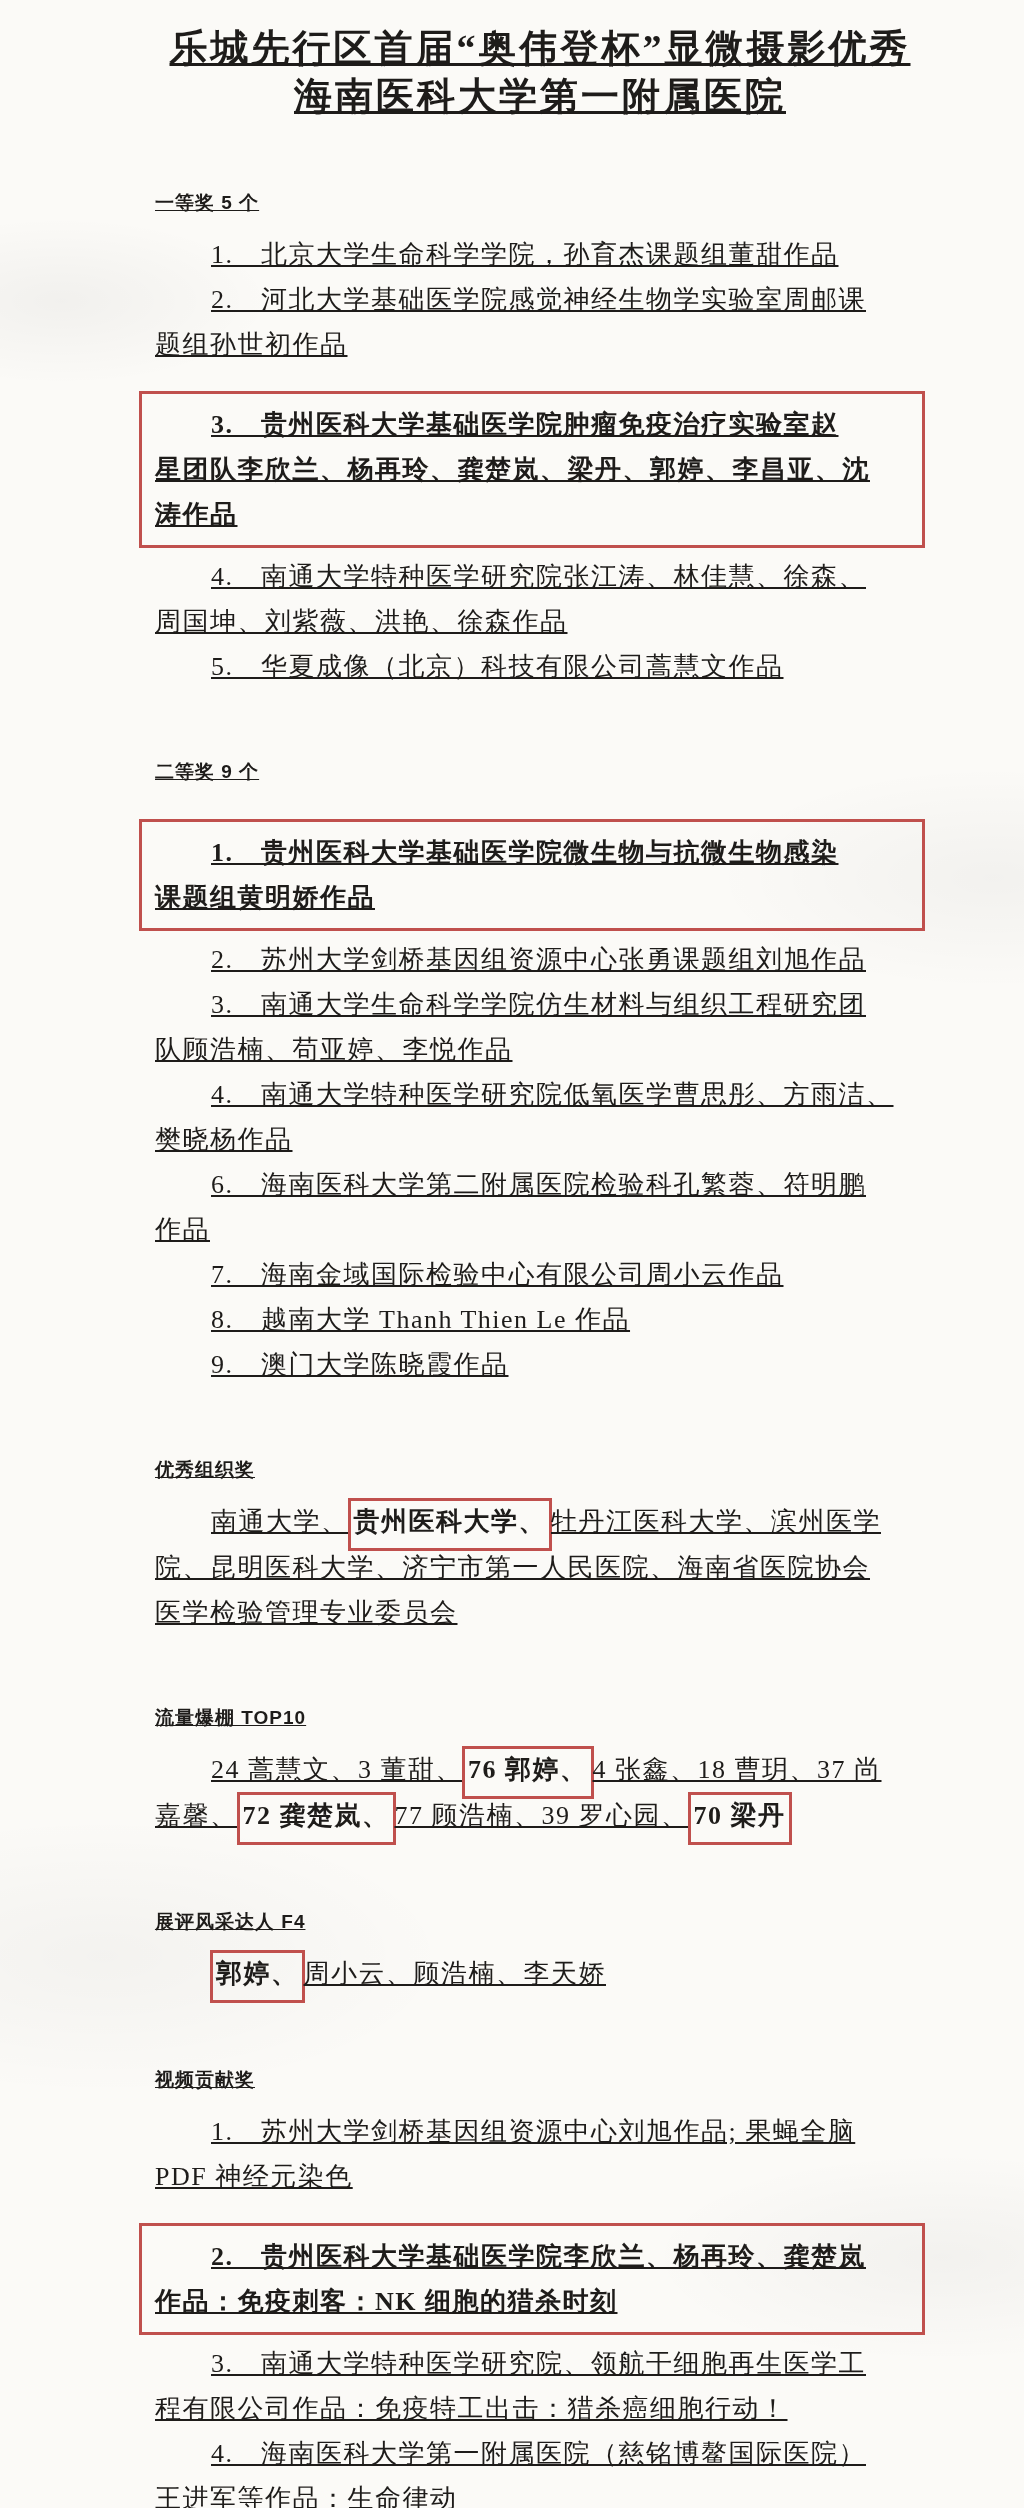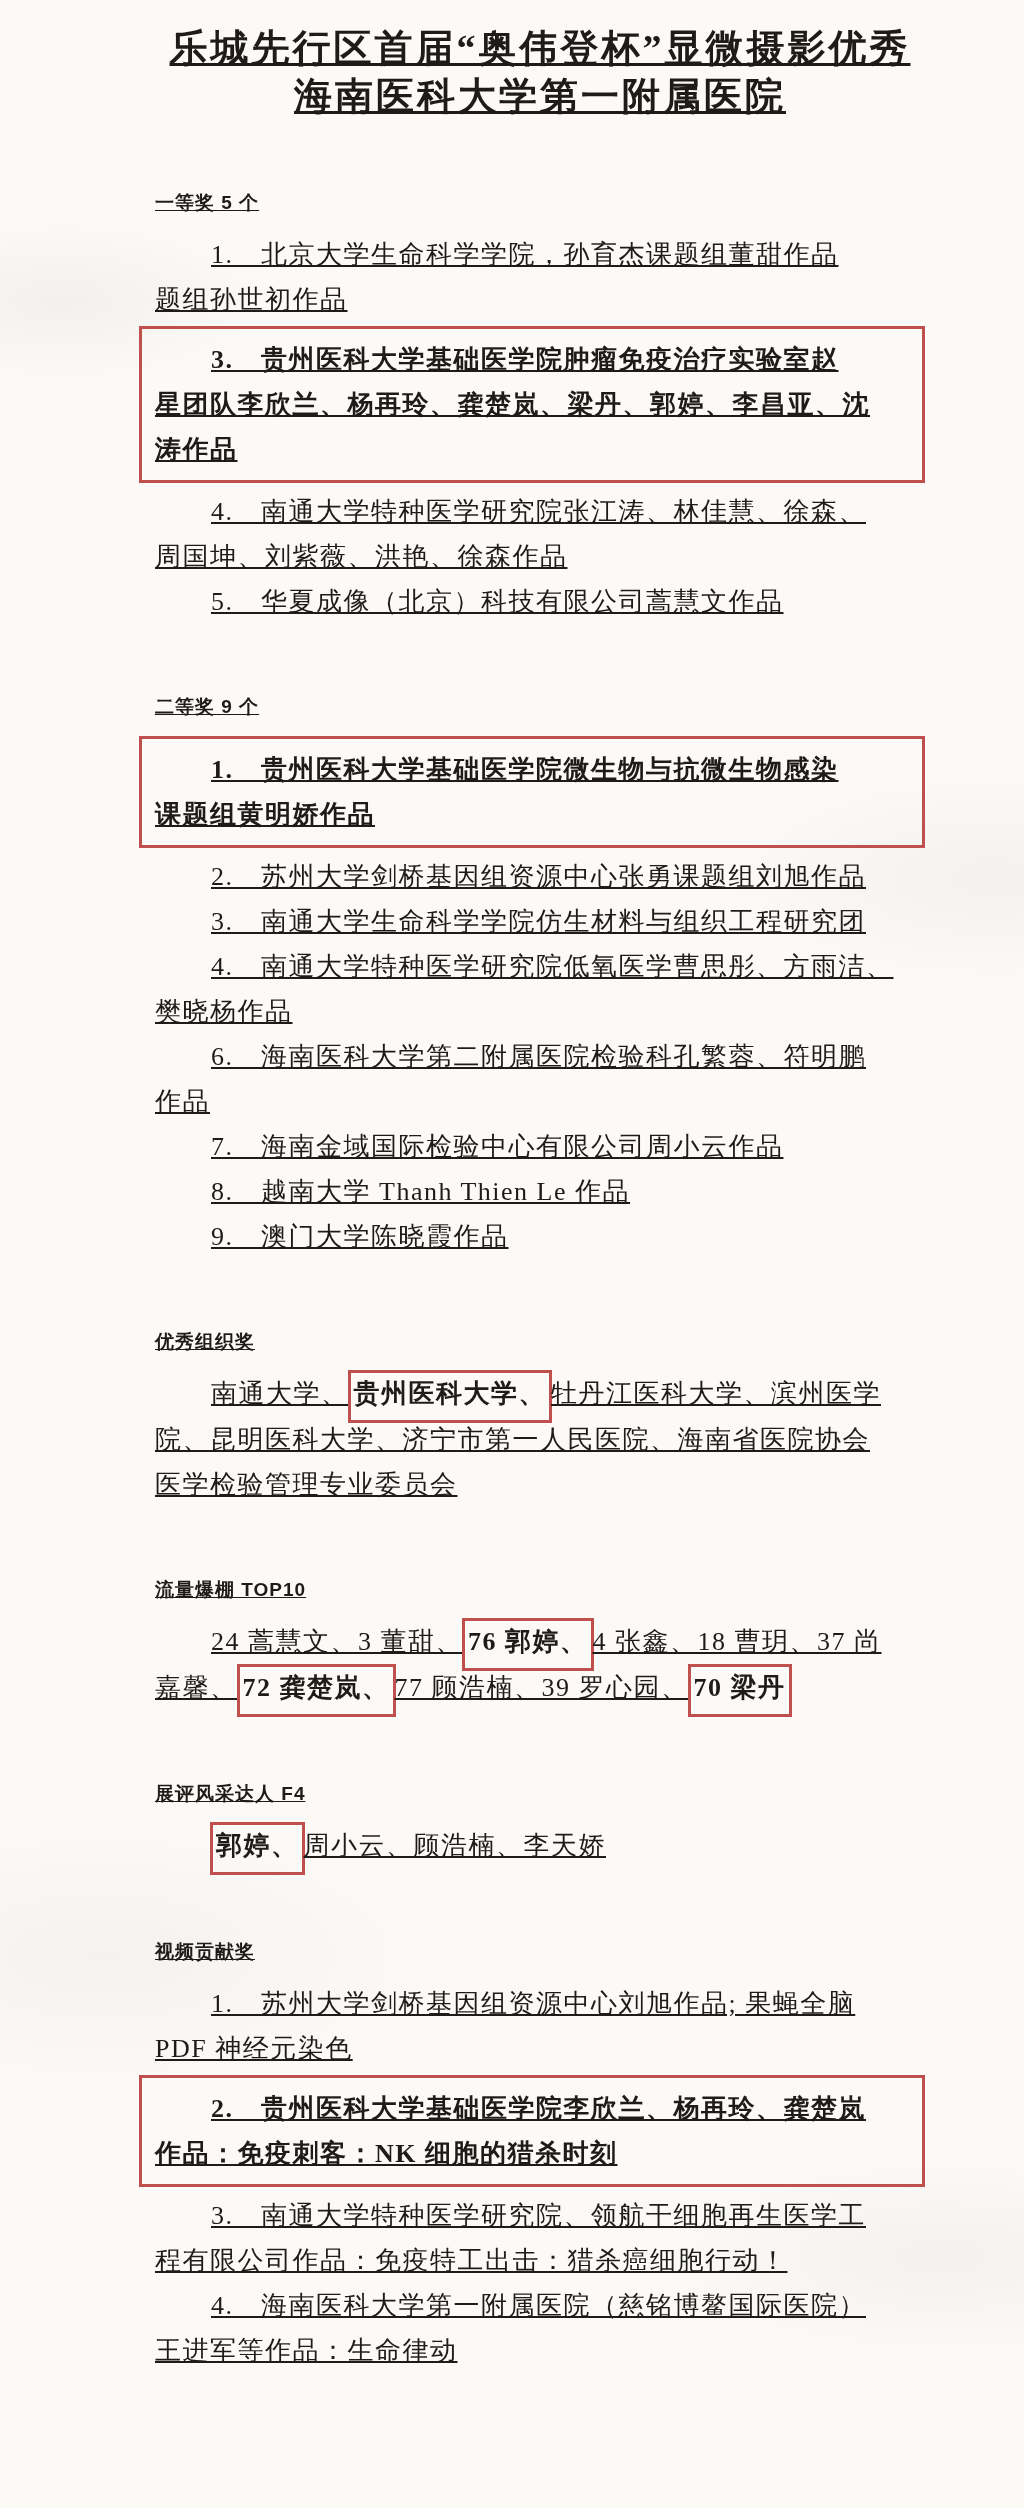--- a/index.html
+++ b/index.html
@@ -44,21 +44,21 @@
   }
   .line{
     font-size:26px;
     line-height:45px;
     letter-spacing:1.5px;
     white-space:nowrap;
   }
   .line.indent{text-indent:56px;}
   .redbox{
     border:3px solid var(--red);
-    margin:4px 0 6px -16px;
+    margin:24px 0 6px -16px;
     padding:8px 0 8px 13px;
   }
   .redbox .seg{font-weight:bold;}
   .hl{
     display:inline-block;
     border:3px solid var(--red);
     font-weight:bold;
     padding:4px 3px 9px 3px;
     margin:-6px -1px;
     line-height:34px;
@@ -71,38 +71,40 @@
 
 <div class="doc">
   <div class="title">
     <div>乐城先行区首届“奥伟登杯”显微摄影优秀</div>
     <div>海南医科大学第一附属医院</div>
   </div>
   <div id="sections">
       <section class="award-section">
         <div class="sec-heading">一等奖 5 个</div>
         <div class="line indent"><span class="seg">1.　北京大学生命科学学院，孙育杰课题组董甜作品</span></div>
+        <div class="line indent"><span class="seg">2.　河北大学基础医学院感觉神经生物学实验室周邮课</span></div>
         <div class="line"><span class="seg">题组孙世初作品</span></div>
         <div class="redbox">
           <div class="line indent"><span class="seg">3.　贵州医科大学基础医学院肿瘤免疫治疗实验室赵</span></div>
           <div class="line"><span class="seg">星团队李欣兰、杨再玲、龚楚岚、梁丹、郭婷、李昌亚、沈</span></div>
           <div class="line"><span class="seg">涛作品</span></div>
         </div>
         <div class="line indent"><span class="seg">4.　南通大学特种医学研究院张江涛、林佳慧、徐森、</span></div>
         <div class="line"><span class="seg">周国坤、刘紫薇、洪艳、徐森作品</span></div>
         <div class="line indent"><span class="seg">5.　华夏成像（北京）科技有限公司蒿慧文作品</span></div>
       </section>
       <section class="award-section">
         <div class="sec-heading">二等奖 9 个</div>
         <div class="redbox">
           <div class="line indent"><span class="seg">1.　贵州医科大学基础医学院微生物与抗微生物感染</span></div>
           <div class="line"><span class="seg">课题组黄明娇作品</span></div>
         </div>
         <div class="line indent"><span class="seg">2.　苏州大学剑桥基因组资源中心张勇课题组刘旭作品</span></div>
         <div class="line indent"><span class="seg">3.　南通大学生命科学学院仿生材料与组织工程研究团</span></div>
+        <div class="line"><span class="seg">队顾浩楠、苟亚婷、李悦作品</span></div>
         <div class="line indent"><span class="seg">4.　南通大学特种医学研究院低氧医学曹思彤、方雨洁、</span></div>
         <div class="line"><span class="seg">樊晓杨作品</span></div>
         <div class="line indent"><span class="seg">6.　海南医科大学第二附属医院检验科孔繁蓉、符明鹏</span></div>
         <div class="line"><span class="seg">作品</span></div>
         <div class="line indent"><span class="seg">7.　海南金域国际检验中心有限公司周小云作品</span></div>
         <div class="line indent"><span class="seg">8.　越南大学 Thanh Thien Le 作品</span></div>
         <div class="line indent"><span class="seg">9.　澳门大学陈晓霞作品</span></div>
       </section>
       <section class="award-section">
         <div class="sec-heading">优秀组织奖</div>

